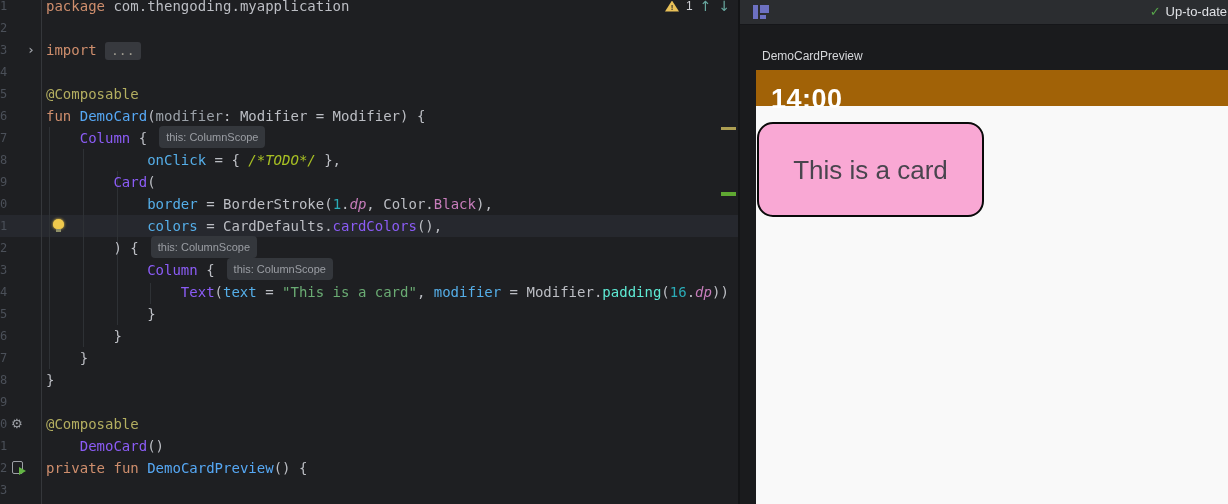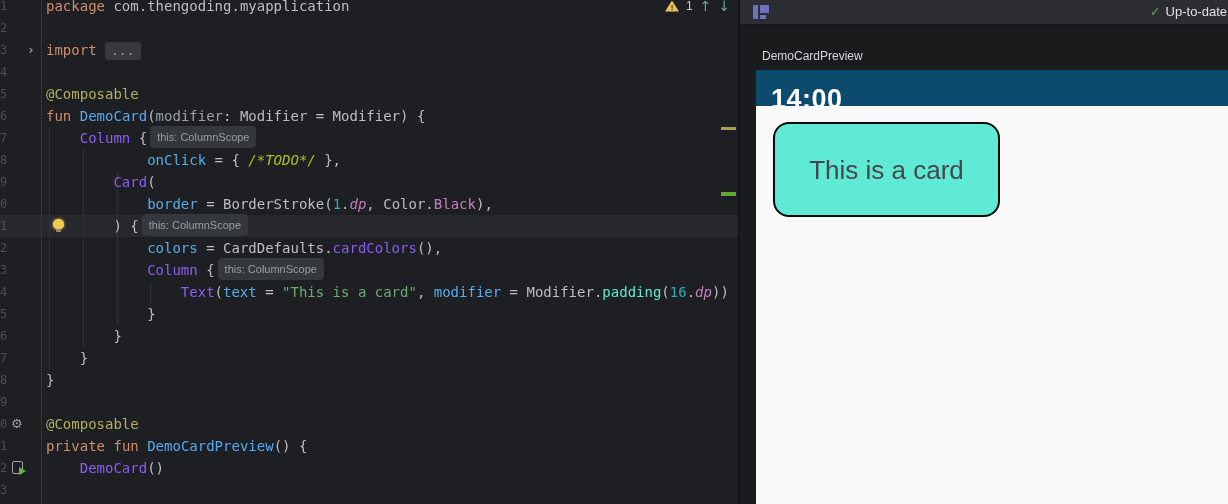--- a/index.html
+++ b/index.html
@@ -28,21 +28,21 @@
   .t-comp { color:#8b5cf6; }
   .t-str  { color:#6aab73; }
   .t-num  { color:#2aacb8; }
   .t-ext  { color:#c77dbb; font-style:italic; }
   .t-prop { color:#c77dbb; }
   .t-todo { color:#a8c023; font-style:italic; }
   .t-ann  { color:#b3ae60; }
   .t-ital { color:#bcbec4; }
   .t-extfn{ color:#5eead4; }
   .t-hint { display:inline-block; background:#34373c; color:#9b9ea4; border-radius:4px;
-            padding:4px 7px; margin-left:3px; font:11px/14px "Liberation Sans", sans-serif;
+            padding:4px 7px; margin-left:12px; font:11px/14px "Liberation Sans", sans-serif;
             position:relative; top:-2px; }
   .t-box  { display:inline-block; background:#37393e; color:#9f9b90; border-radius:3px;
             padding:0 6px; font:13px/18px "DejaVu Sans Mono", monospace; }
 
   .guide { position:absolute; width:1px; background:#2e3135; }
   #bulb { position:absolute; left:53px; top:219px; width:11px; height:10px; background:#f0c94d;
           border-radius:50% 50% 40% 40%; box-shadow:0 0 3px #f0c94d; }
   #bulb:after { content:""; position:absolute; left:3px; bottom:-3px; width:5px; height:3px; background:#8f8f66; }
 
   #inspect { position:absolute; left:665px; top:-1px; display:flex; align-items:center; gap:7px; }
@@ -68,23 +68,23 @@
   #grid-icon .b1 { left:0; top:1px; width:5px; height:14px; }
   #grid-icon .b2 { left:7px; top:1px; width:9px; height:8px; }
   #grid-icon .b3 { left:7px; top:11px; width:6px; height:4px; }
   #sync-status { position:absolute; right:1px; top:4px; display:flex; align-items:center; gap:5px; }
   #sync-check { color:#57a64a; font:bold 13px/16px "DejaVu Sans", sans-serif; }
   #sync-label { color:#dfe1e5; font:13px/16px "Liberation Sans", sans-serif; }
 
   #preview-label { position:absolute; left:22px; top:49px; color:#d5d7da; font:12px/14px "Liberation Sans", sans-serif; }
 
   #device-frame { position:absolute; left:16px; top:70px; right:0; bottom:0; background:#f9f9f9; }
-  #status-bar { height:36px; background:#0c4a6e; padding:15px 0 0 15px; }
+  #status-bar { height:36px; background:#a16207; padding:15px 0 0 15px; }
   #status-time { color:#ffffff; font:bold 27px/28px "Liberation Sans", sans-serif; letter-spacing:0.5px; }
-  #demo-card { position:absolute; left:17px; top:52px; width:227px; height:95px; background:#5eead4;
+  #demo-card { position:absolute; left:1px; top:52px; width:227px; height:95px; background:#f9a8d4;
                border:2.5px solid #0a0a0a; border-radius:16px; display:flex; align-items:center; justify-content:center; }
   #demo-card-text { color:#49454e; font:26px/30px "Liberation Sans", sans-serif; }
 </style>
 </head>
 <body>
 
 <div id="editor">
   <div id="cur-line" style="top: 215px;"></div>
 
   <div class="guide" style="left:49px;  top:127px; height:242px;"></div>
@@ -173,32 +173,32 @@
       <div class="c-row"><span class="t-kw">package</span><span class="t-d"> com.thengoding.myapplication</span></div>
       <div class="c-row"></div>
       <div class="c-row"><span class="t-kw">import</span><span class="t-d"> </span><span class="t-box">...</span></div>
       <div class="c-row"></div>
       <div class="c-row"><span class="t-ann">@Composable</span></div>
       <div class="c-row"><span class="t-kw">fun</span><span class="t-d"> </span><span class="t-fn">DemoCard</span><span class="t-d">(</span><span class="t-par">modifier</span><span class="t-d">: Modifier = Modifier) {</span></div>
       <div class="c-row"><span class="t-d">    </span><span class="t-comp">Column</span><span class="t-d"> {</span><span class="t-hint">this: ColumnScope</span></div>
       <div class="c-row"><span class="t-d">            </span><span class="t-arg">onClick</span><span class="t-d"> = { </span><span class="t-todo">/*TODO*/</span><span class="t-d"> },</span></div>
       <div class="c-row"><span class="t-d">        </span><span class="t-comp">Card</span><span class="t-d">(</span></div>
       <div class="c-row"><span class="t-d">            </span><span class="t-arg">border</span><span class="t-d"> = </span><span class="t-ital">BorderStroke</span><span class="t-d">(</span><span class="t-num">1</span><span class="t-d">.</span><span class="t-ext">dp</span><span class="t-d">, Color.</span><span class="t-prop">Black</span><span class="t-d">),</span></div>
+      <div class="c-row"><span class="t-d">            </span><span class="t-arg">colors</span><span class="t-d"> = CardDefaults.</span><span class="t-comp">cardColors</span><span class="t-d">(),</span></div>
       <div class="c-row"><span class="t-d">        ) {</span><span class="t-hint">this: ColumnScope</span></div>
-      <div class="c-row"><span class="t-d">            </span><span class="t-arg">colors</span><span class="t-d"> = CardDefaults.</span><span class="t-comp">cardColors</span><span class="t-d">(),</span></div>
       <div class="c-row"><span class="t-d">            </span><span class="t-comp">Column</span><span class="t-d"> {</span><span class="t-hint">this: ColumnScope</span></div>
       <div class="c-row"><span class="t-d">                </span><span class="t-comp">Text</span><span class="t-d">(</span><span class="t-arg">text</span><span class="t-d"> = </span><span class="t-str">"This is a card"</span><span class="t-d">, </span><span class="t-arg">modifier</span><span class="t-d"> = Modifier.</span><span class="t-extfn">padding</span><span class="t-d">(</span><span class="t-num">16</span><span class="t-d">.</span><span class="t-ext">dp</span><span class="t-d">))</span></div>
       <div class="c-row"><span class="t-d">            }</span></div>
       <div class="c-row"><span class="t-d">        }</span></div>
       <div class="c-row"><span class="t-d">    }</span></div>
       <div class="c-row"><span class="t-d">}</span></div>
       <div class="c-row"></div>
       <div class="c-row"><span class="t-ann">@Composable</span></div>
+      <div class="c-row"><span class="t-d">    </span><span class="t-comp">DemoCard</span><span class="t-d">()</span></div>
       <div class="c-row"><span class="t-kw">private</span><span class="t-d"> </span><span class="t-kw">fun</span><span class="t-d"> </span><span class="t-fn">DemoCardPreview</span><span class="t-d">() {</span></div>
-      <div class="c-row"><span class="t-d">    </span><span class="t-comp">DemoCard</span><span class="t-d">()</span></div>
       <div class="c-row"></div>
     </div>
 
   <div id="bulb"></div>
 
   <div id="inspect">
     <span class="warn-tri"></span>
     <span class="warn-count">1</span>
     <span class="nav-arrow">↑</span>
     <span class="nav-arrow">↓</span>

